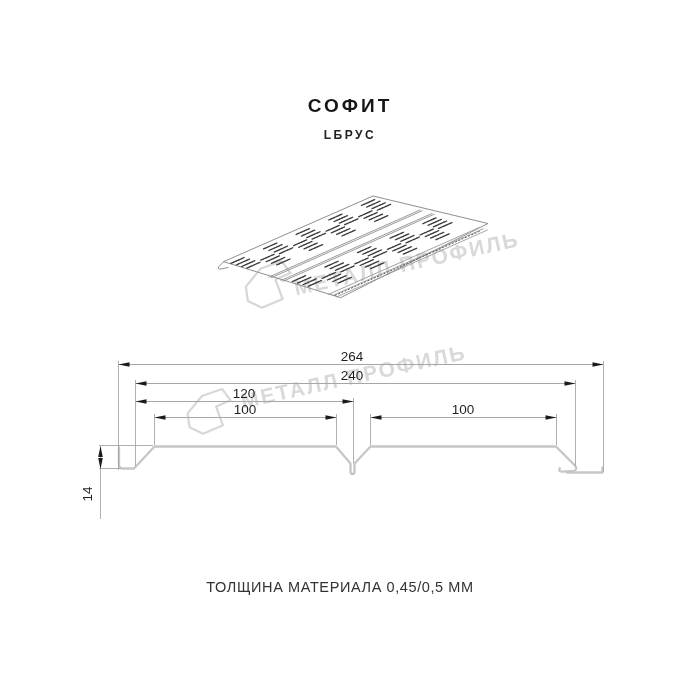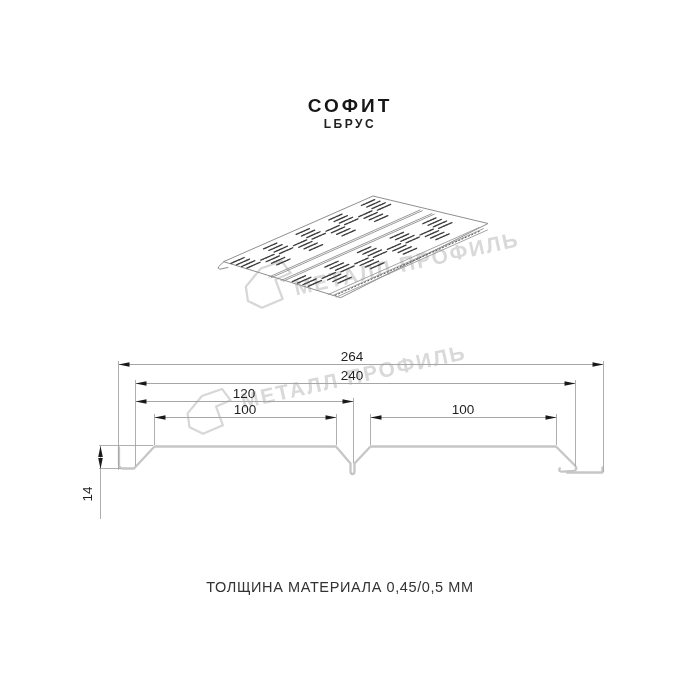--- a/index.html
+++ b/index.html
@@ -7,21 +7,21 @@
     width:700px;height:700px;position:relative;background:#ffffff;
     font-family:"Liberation Sans",sans-serif;overflow:hidden;
   }
   .header{
     position:absolute;left:0;top:96px;width:700px;text-align:center;z-index:3;
   }
   .title{
     font-size:19px;font-weight:bold;letter-spacing:3px;color:#161616;line-height:1.1;
   }
   .subtitle{
-    font-size:12px;font-weight:600;letter-spacing:2.5px;color:#222222;
+    margin-top:11px;font-size:12px;font-weight:600;letter-spacing:2.5px;color:#222222;
   }
   .watermark{
     position:absolute;z-index:1;color:#d9d9d9;font-weight:bold;font-size:21px;
     letter-spacing:2px;white-space:nowrap;transform-origin:0 0;user-select:none;
   }
   .wm-upper{left:292px;top:277px;transform:rotate(-12.5deg);}
   .wm-lower{left:239px;top:390px;transform:rotate(-12.5deg);}
   .wm-logo{position:absolute;z-index:1;transform-origin:0 0;}
   .wm-logo-upper{left:237px;top:266px;transform:rotate(-8deg);}
   .wm-logo-lower{left:176px;top:394px;transform:rotate(-8deg);}

